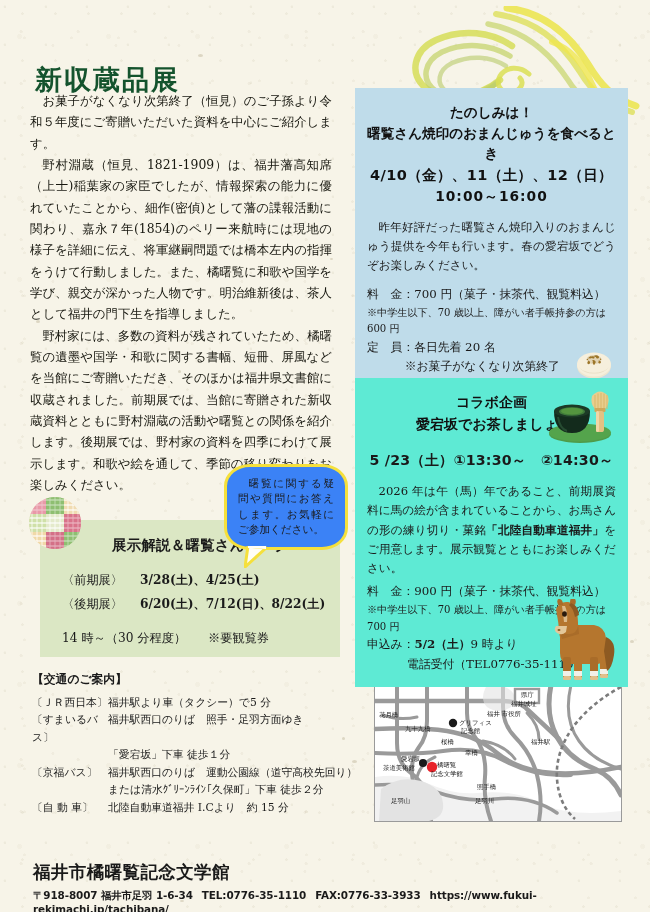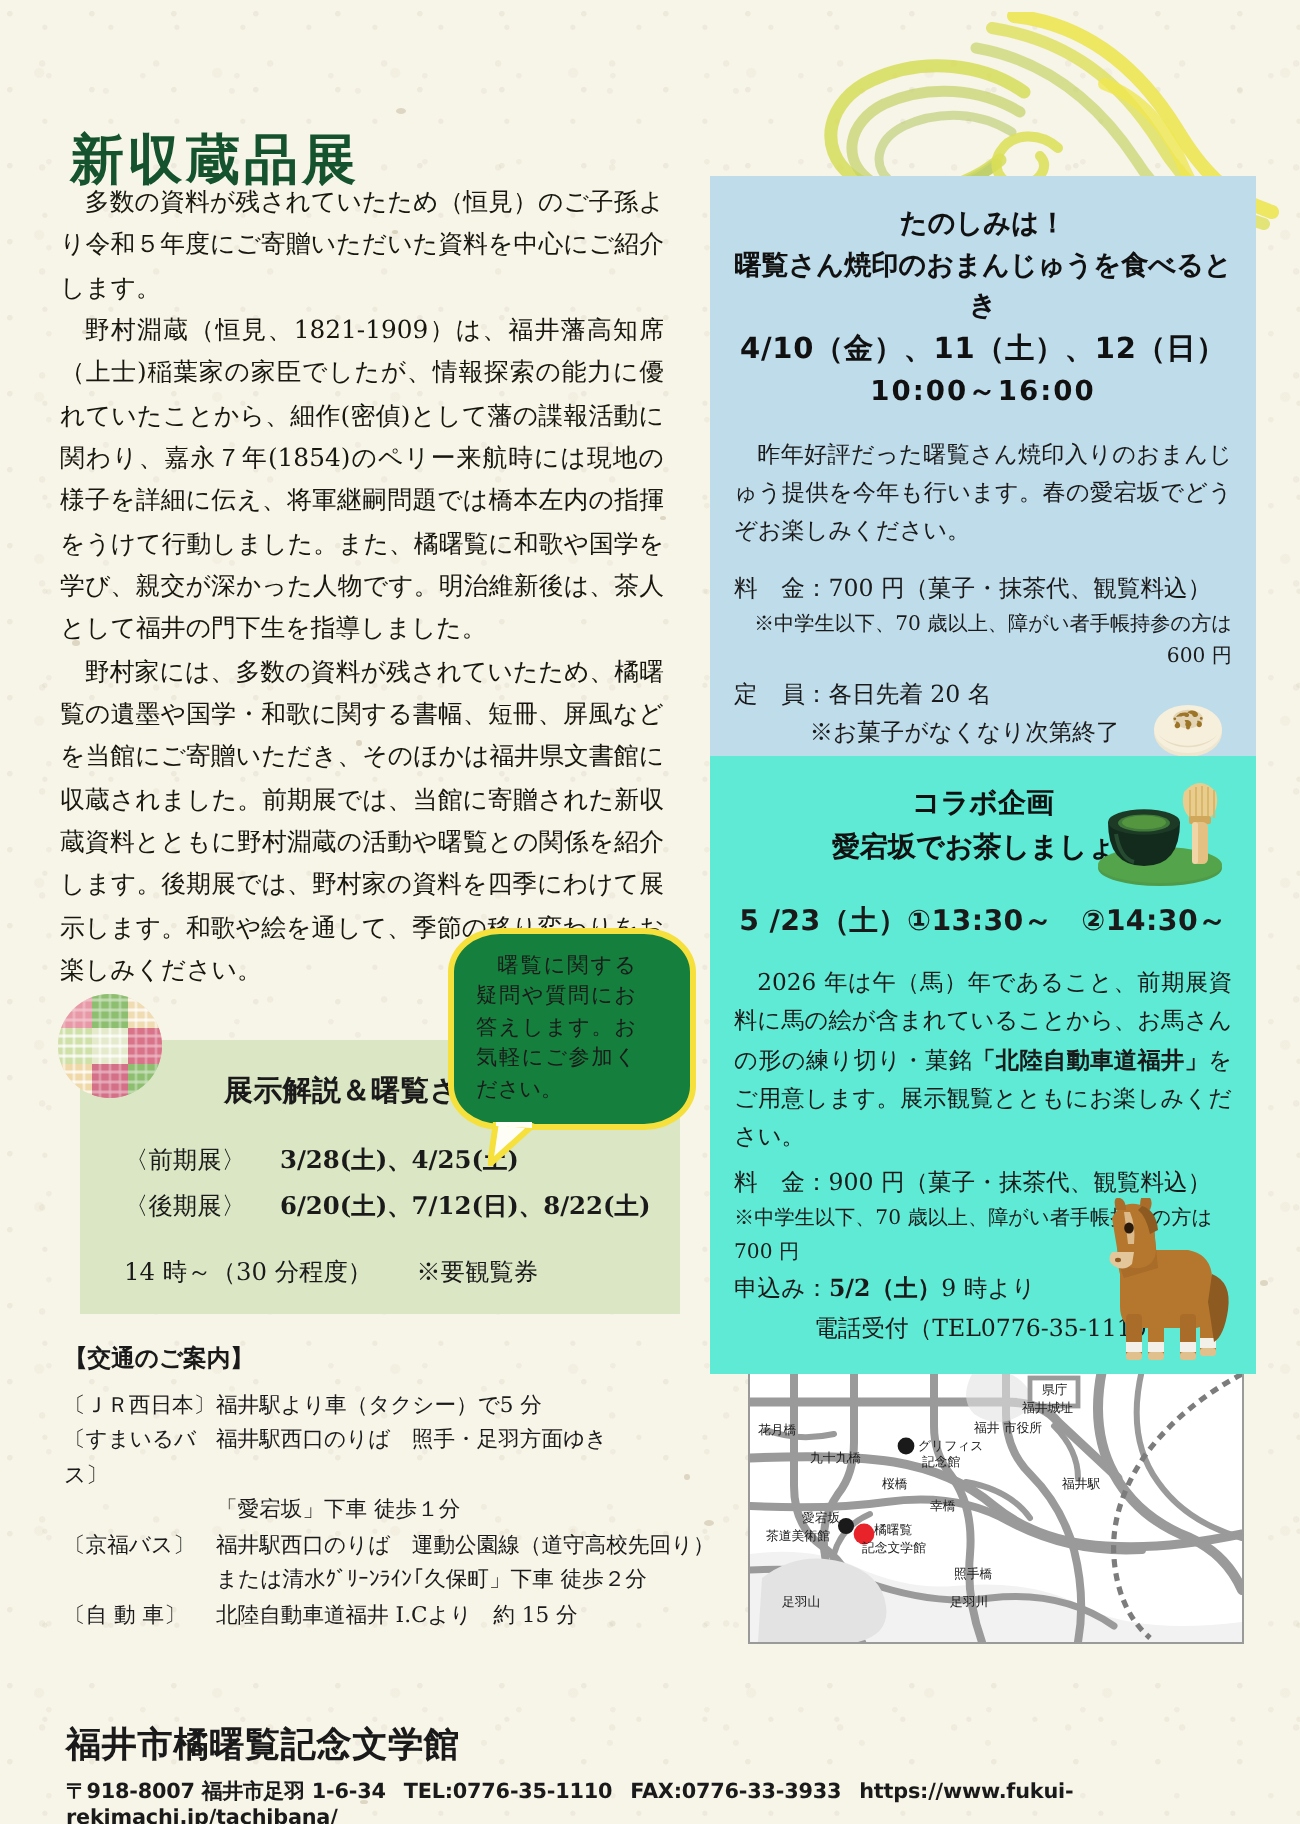--- a/index.html
+++ b/index.html
@@ -100,21 +100,21 @@
     text-align: justify;
     font-family: "DejaVu Serif", "Liberation Serif", serif;
   }
   .blue-box .fees {
     margin-top: 11px;
     font-size: 11.8px;
     line-height: 1.64;
     font-family: "DejaVu Serif", "Liberation Serif", serif;
     position: relative;
   }
-  .blue-box .fees .small { font-size: 10.1px; text-align: right; }
+  .blue-box .fees .small { font-size: 10.1px; }
   .blue-box .fees .indent { padding-left: 3.2em; }
 
   
   .manju {
     position: absolute;
     right: 2px; bottom: 17px;
     width: 40px; height: 32px;
     z-index: 3;
   }
 
@@ -190,21 +190,21 @@
     font-size: 14.4px;
     letter-spacing: .3px;
     margin-left: 50px;
   }
   .green-box .rows {
     margin-top: 14px;
     font-size: 12.2px;
     line-height: 1.88;
     font-family: "DejaVu Serif", "Liberation Serif", serif;
   }
-  .green-box .rows .k { display: inline-block; width: 78px; }
+  .green-box .rows .k { display: inline-block; width: 78px; font-family: Liberation Mono, monospace; }
   .green-box .rows .v { font-weight: bold; }
   .green-box .footnote {
     margin-top: 13px;
     font-size: 12.2px;
     font-family: "DejaVu Serif", "Liberation Serif", serif;
   }
   .green-box .footnote .gap { display: inline-block; width: 22px; }
 
   
   .temari {
@@ -215,24 +215,24 @@
   }
 
   
   .bubble {
     position: absolute;
     top: 464px; left: 224px;
     width: 124px;
     z-index: 8;
   }
   .bubble .balloon {
-    background: #15803d;
+    background: #3b82f6;
     border: 3px solid #f5e03c;
     border-radius: 26px/22px;
-    padding: 9px 27px 9px 11px;
+    padding: 9px 11px 9px 11px;
     font-size: 10.6px;
     line-height: 1.46;
     text-indent: 1em;
     text-align: justify;
     font-family: "DejaVu Serif", "Liberation Serif", serif;
     position: relative;
   }
   .bubble .tail {
     position: absolute;
     left: 20px; bottom: -18px;
@@ -320,21 +320,21 @@
     <path d="M118 50 C 98 38, 72 36, 50 46 C 32 55, 28 74, 44 85 C 60 95, 88 90, 106 76" stroke="#c3d268" stroke-width="5.5" opacity=".72"></path>
     <path d="M114 60 C 98 50, 78 49, 60 57 C 46 64, 43 78, 55 86 C 68 94, 90 89, 104 78" stroke="#b9cc6e" stroke-width="4.5" opacity=".62"></path>
     <path d="M160 36 C 178 42, 192 58, 200 78 C 206 92, 216 100, 232 104" stroke="#efe74e" stroke-width="6" opacity=".78"></path>
     <path d="M137 68 C 128 60, 114 60, 108 70 C 102 80, 112 90, 122 86 C 130 83, 132 76, 128 72" stroke="#dbdf55" stroke-width="5" opacity=".85"></path>
   </g>
 </svg>
 
 <h1 class="title layer">新収蔵品展</h1>
 
 <div class="body-text layer">
-  <p>多数の資料が残されていたため（恒見）のご子孫より令和５年度にご寄贈いただいた資料を中心にご紹介します。</p>
+  <p>お菓子がなくなり次第終了（恒見）のご子孫より令和５年度にご寄贈いただいた資料を中心にご紹介します。</p>
   <p>野村淵蔵（恒見、1821-1909）は、福井藩高知席（上士)稲葉家の家臣でしたが、情報探索の能力に優れていたことから、細作(密偵)として藩の諜報活動に関わり、嘉永７年(1854)のペリー来航時には現地の様子を詳細に伝え、将軍継嗣問題では橋本左内の指揮をうけて行動しました。また、橘曙覧に和歌や国学を学び、親交が深かった人物です。明治維新後は、茶人として福井の門下生を指導しました。</p>
   <p>野村家には、多数の資料が残されていたため、橘曙覧の遺墨や国学・和歌に関する書幅、短冊、屏風などを当館にご寄贈いただき、そのほかは福井県文書館に収蔵されました。前期展では、当館に寄贈された新収蔵資料とともに野村淵蔵の活動や曙覧との関係を紹介します。後期展では、野村家の資料を四季にわけて展示します。和歌や絵を通して、季節の移り変わりをお楽しみください。</p>
 </div>
 
 <div class="blue-box">
   <div class="head">
     <div>たのしみは！</div>
     <div class="l2">曙覧さん焼印のおまんじゅうを食べるとき</div>
     <div class="l3">4/10（金）、11（土）、12（日）</div>
     <div class="l4">10:00～16:00</div>

